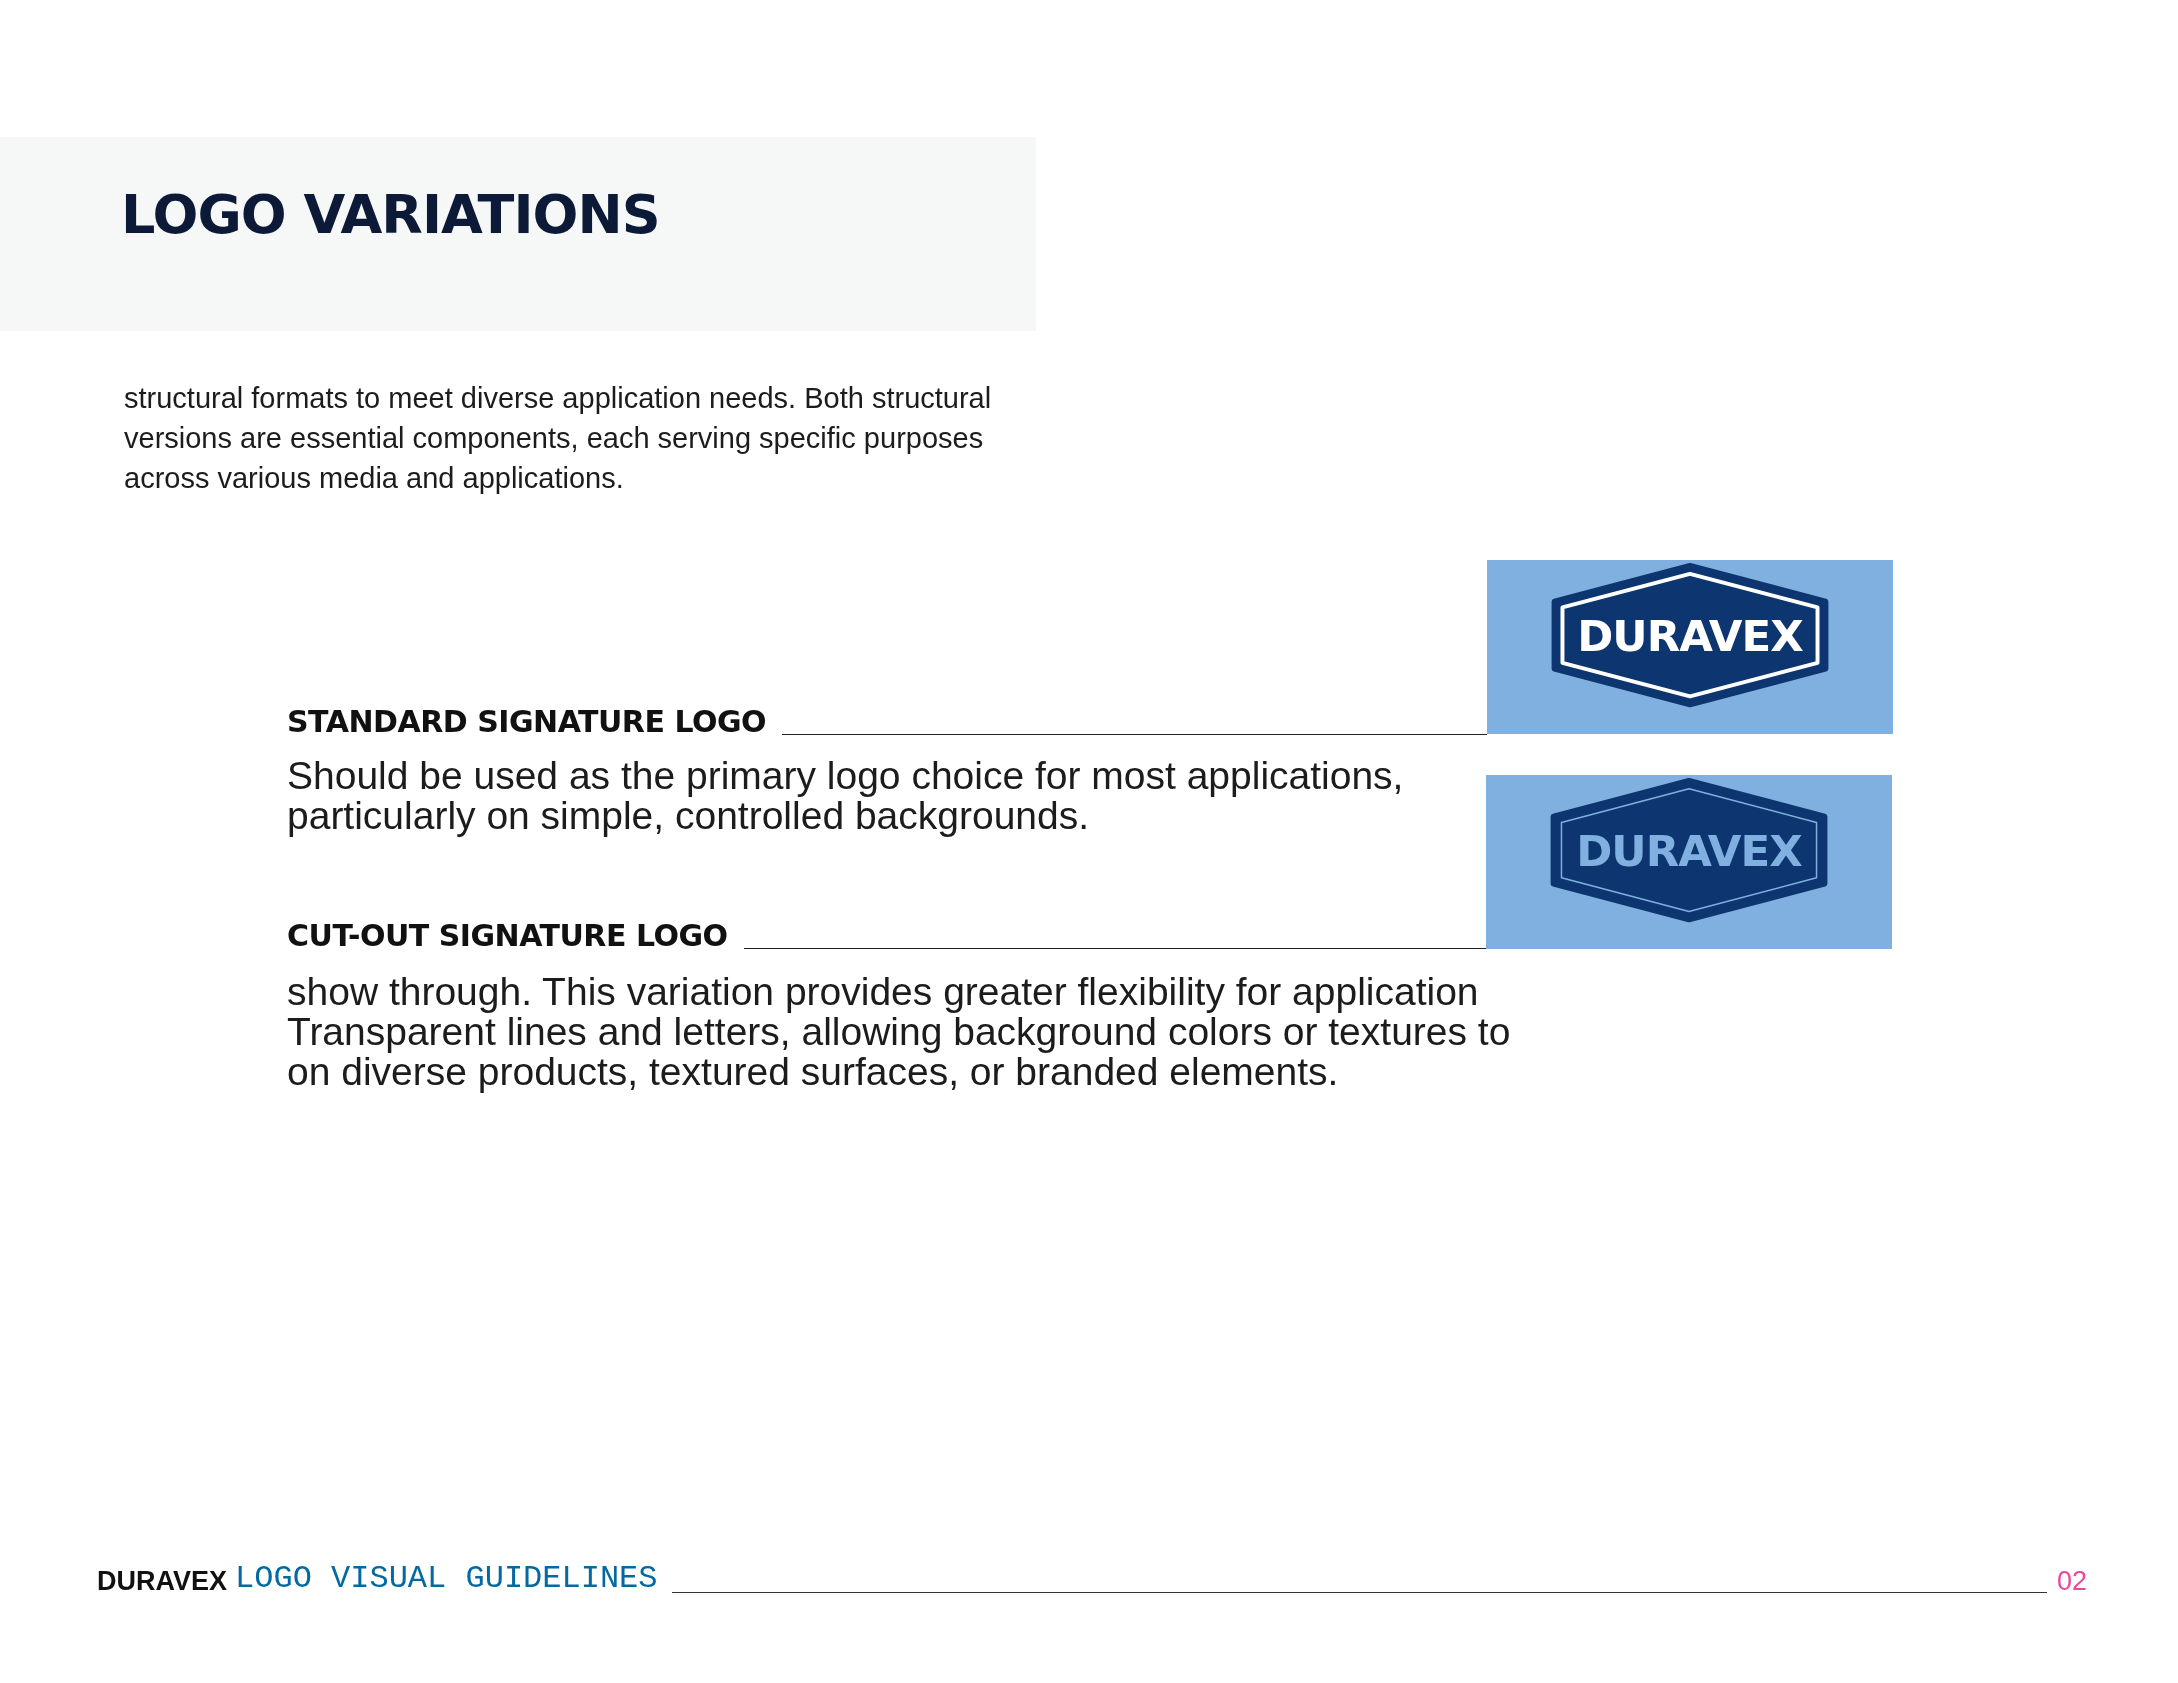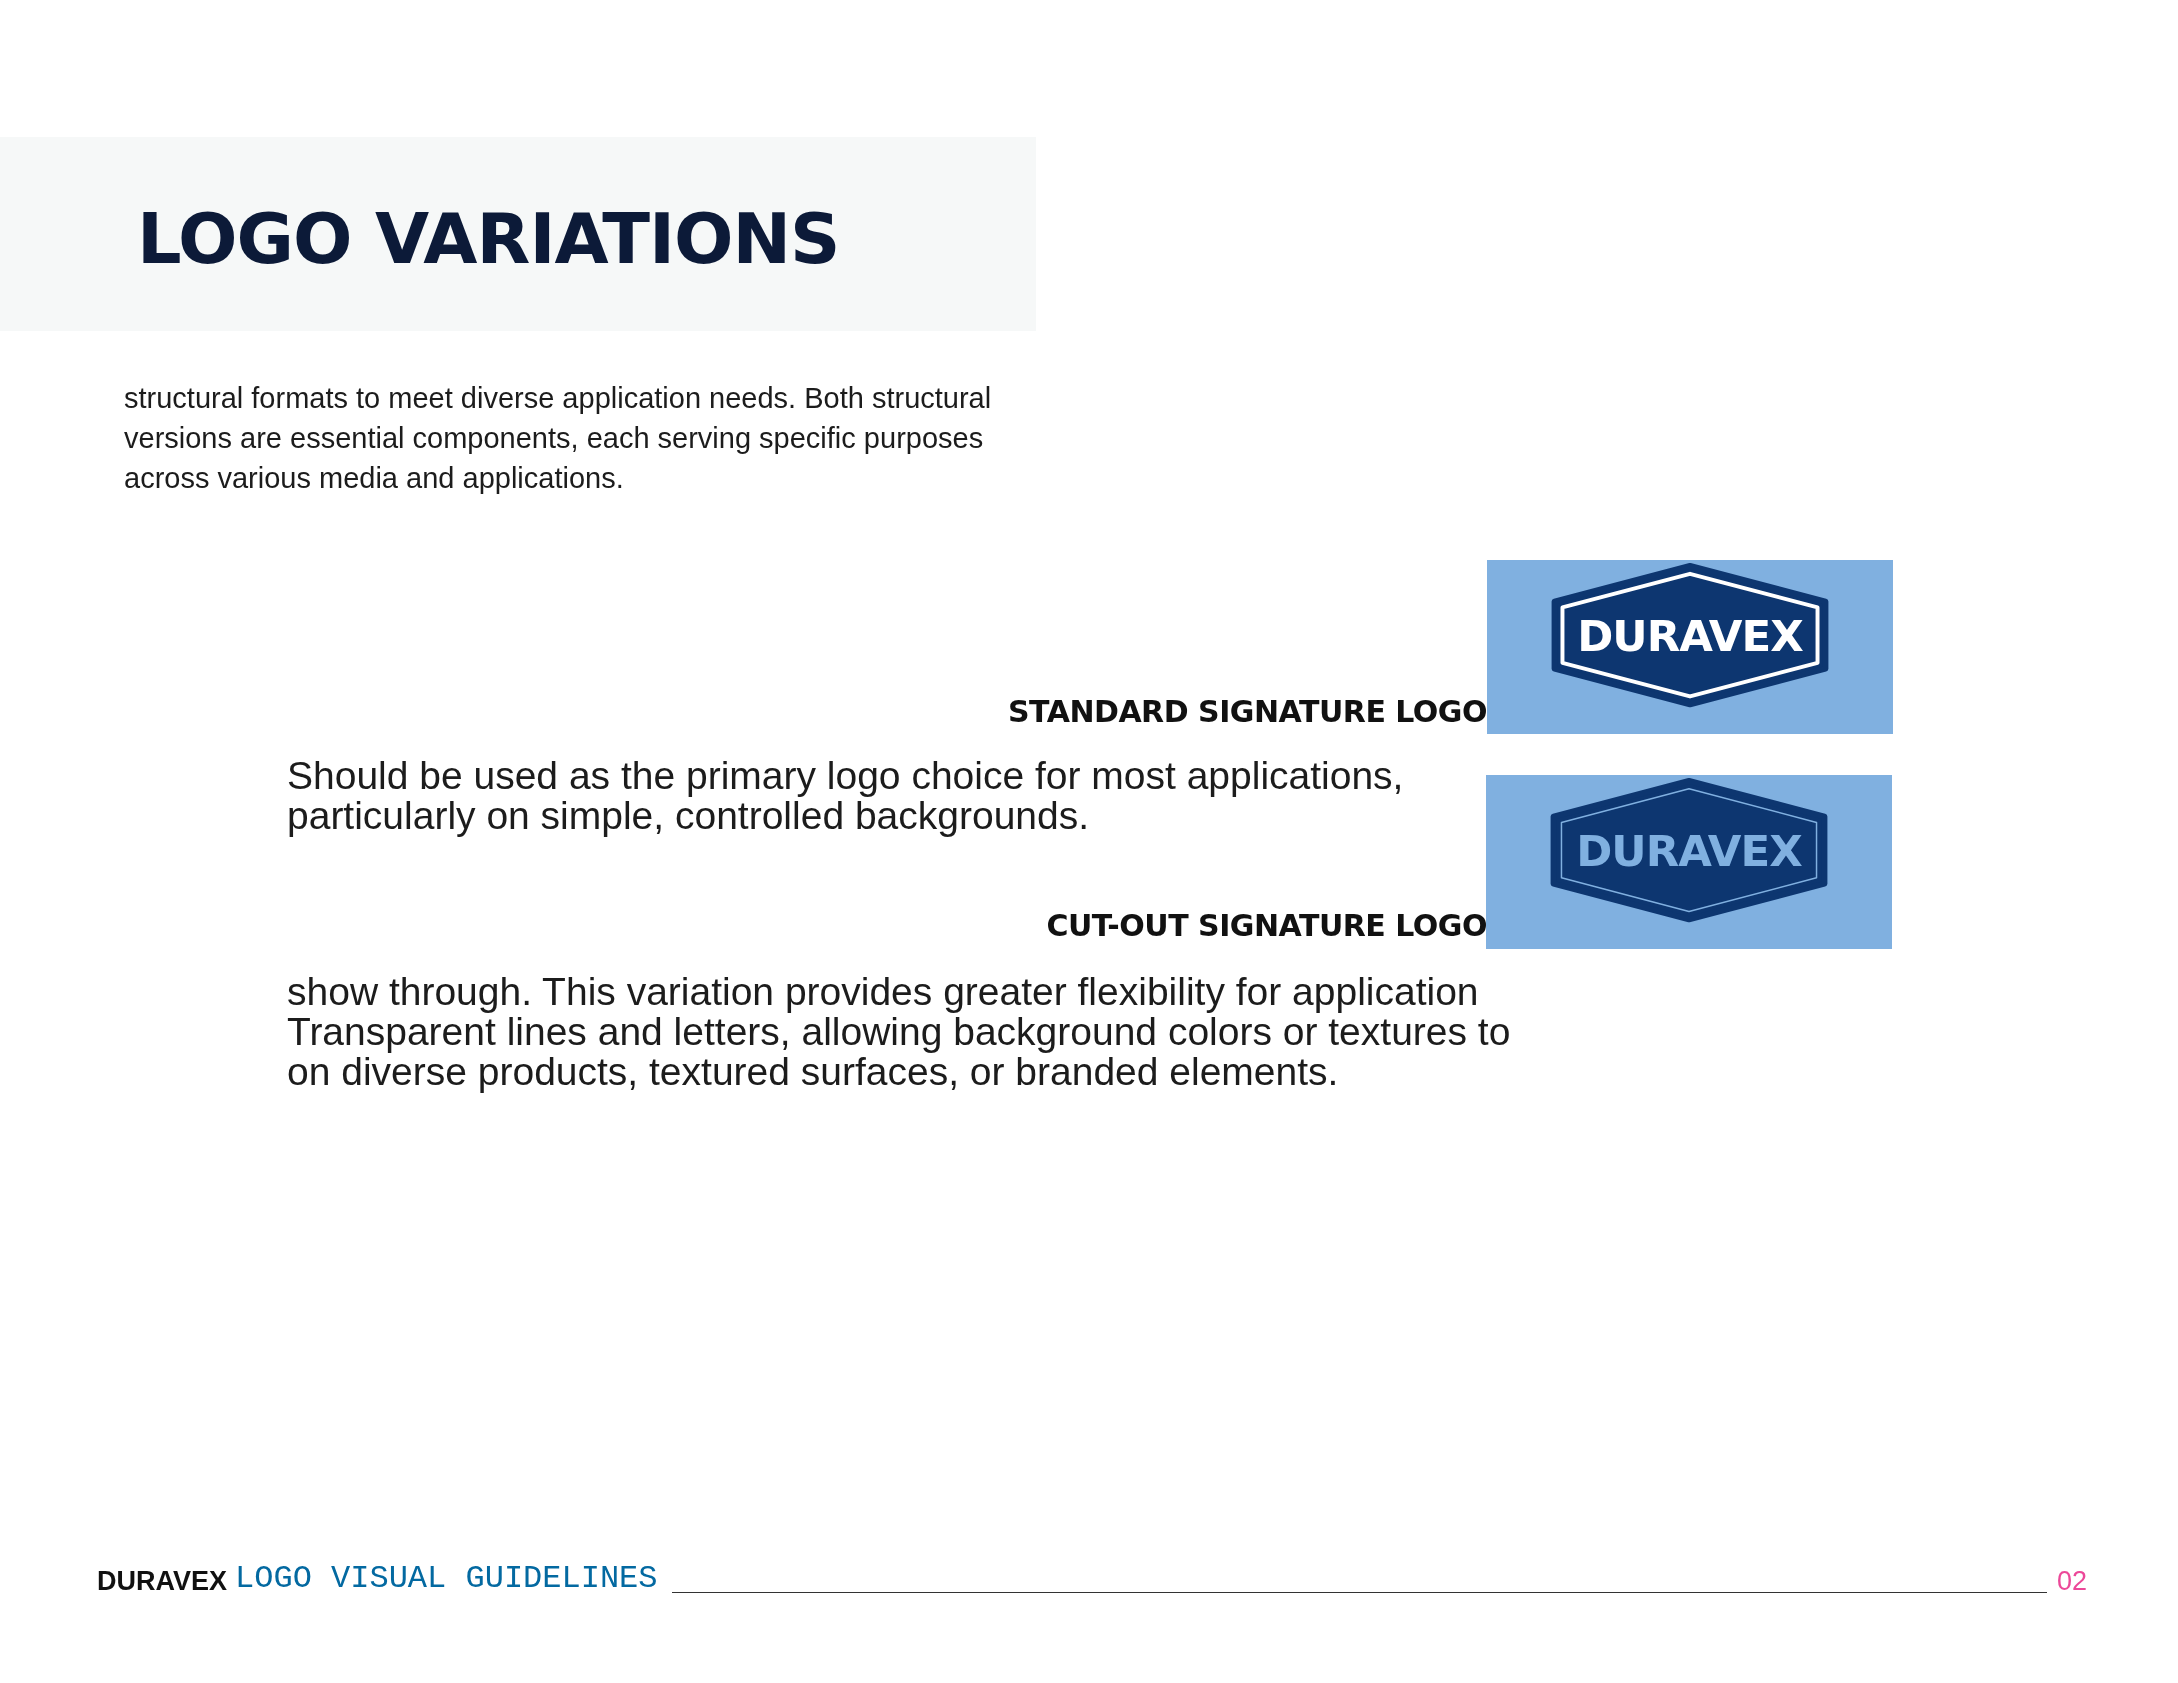--- a/index.html
+++ b/index.html
@@ -20,24 +20,24 @@
       left: 0;
       top: 137px;
       width: 1036px;
       height: 194px;
       background: #f6f8f8;
     }
     .page-title {
       position: absolute;
       left: 121px;
       top: 188px;
-      margin: 16px;
+      margin: 0;
       font-family: "DejaVu Sans", sans-serif;
       font-weight: bold;
-      font-size: 70px;
+      font-size: 54px;
       letter-spacing: -1px;
       color: #0c1a38;
       line-height: 1;
       white-space: nowrap;
     }
     .intro {
       position: absolute;
       left: 124px;
       top: 378px;
       width: 950px;
@@ -47,21 +47,20 @@
       color: #1c1c1c;
     }
     .intro span { display: block; white-space: nowrap; }
 
     .section-heading {
       position: absolute;
       left: 287px;
       display: flex;
       align-items: flex-end;
       height: 40px;
-      flex-direction: column;
     }
     .section-heading .label {
       font-family: "DejaVu Sans", sans-serif;
       font-weight: bold;
       font-size: 30px;
       letter-spacing: -0.5px;
       color: #111111;
       white-space: nowrap;
       line-height: 1;
     }

